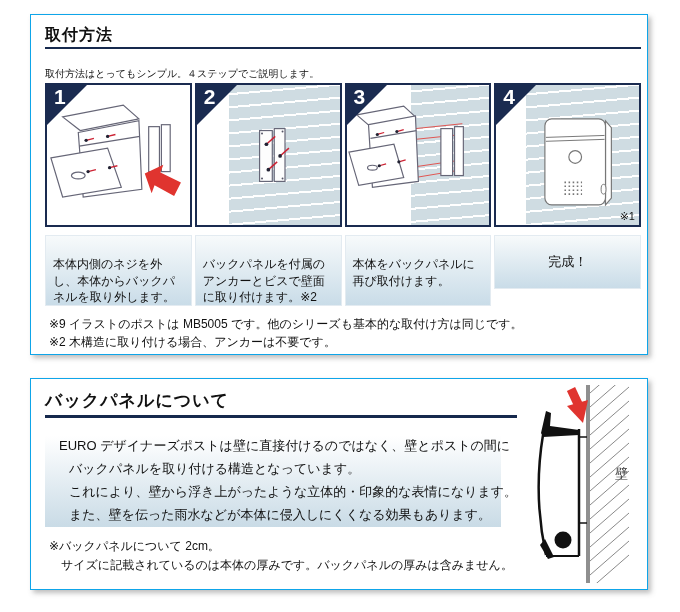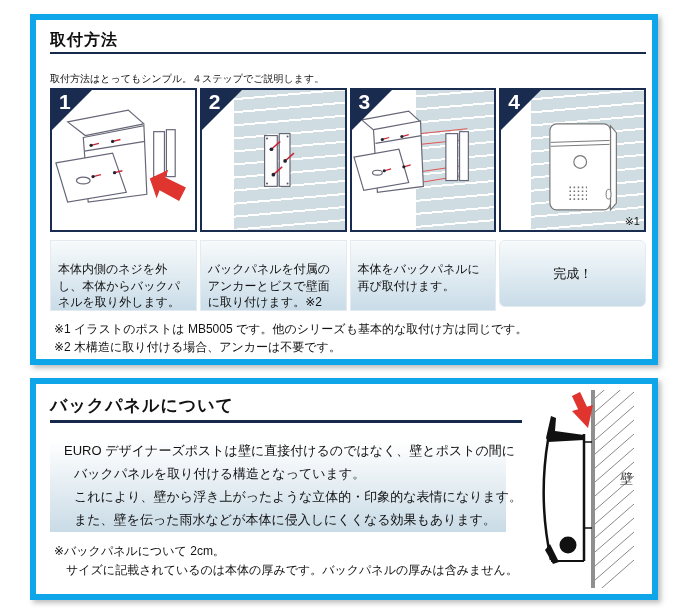--- a/index.html
+++ b/index.html
@@ -1,19 +1,19 @@
 <!DOCTYPE html>
 <html><head>
 <meta charset="utf-8">
 <style>
   html,body{margin:0;padding:0;background:#ffffff;}
   body{font-family:"Liberation Sans","DejaVu Sans",sans-serif;color:#1a1a1a;}
   .page{position:relative;width:680px;height:612px;background:#fff;overflow:hidden;}
 
-  .card{position:absolute;left:30px;width:616px;background:#fff;border:6px solid #0ea5e9;
+  .card{position:absolute;left:30px;width:616px;background:#fff;border:1px solid #0ea5e9;
         box-shadow:3px 3px 5px rgba(110,110,110,.45);}
   .card1{top:14px;height:339px;}
   .card2{top:378px;height:210px;}
 
   .sec-title{margin:0;font-size:16px;font-weight:600;letter-spacing:1px;color:#111;}
   .card1 .sec-title{position:absolute;left:14px;top:10px;}
   .rule{position:absolute;background:#16294d;}
   .rule1{left:14px;top:32px;width:596px;height:2px;}
   .subtitle{position:absolute;left:14px;top:42px;font-size:10px;color:#111;}
 
@@ -27,21 +27,21 @@
   .s4 .stripe{width:30px;}
   .tri{position:absolute;left:0;top:0;width:0;height:0;z-index:3;
        border-top:40px solid #1a2b50;border-right:40px solid transparent;}
   .stepnum{position:absolute;left:7px;top:1px;z-index:4;color:#fff;font-size:21px;font-weight:bold;line-height:1;}
   .illus{position:absolute;left:0;top:0;width:100%;height:100%;z-index:2;}
   .panelnote{position:absolute;right:4px;bottom:2px;z-index:4;font-size:11px;color:#111;}
 
   .caption{margin-top:8px;height:45px;padding:20px 6px 4px 7px;
            background:linear-gradient(#f7fafb,#c9dce8);border:1px solid #e3ebf1;
            font-size:12px;line-height:1.38;color:#111;}
-  .caption.center{display:flex;align-items:center;justify-content:center;font-size:13px;padding:0;height:67px;box-sizing:border-box;border-radius:6px;}
+  .caption.center{display:flex;align-items:center;justify-content:center;font-size:13px;padding:0;height:54px;box-sizing:border-box;}
 
   .footnotes1{position:absolute;left:18px;top:300px;font-size:12px;line-height:1.5;color:#111;}
 
   .card2 .sec-title{position:absolute;left:14px;top:10px;font-size:17px;}
   .rule2{left:14px;top:36px;width:472px;height:3px;}
   .bodybox{position:absolute;left:14px;top:49px;width:456px;height:99px;
            background:linear-gradient(#ffffff 8%,#c9dbe6);padding:6px 0 0 24px;box-sizing:border-box;}
   .bodyline{font-size:13px;line-height:23px;color:#111;white-space:nowrap;}
   .bodyline.outdent{margin-left:-10px;}
   .footnotes2{position:absolute;left:18px;top:158px;font-size:12px;line-height:1.55;color:#111;}
@@ -177,21 +177,21 @@
           <div class="tri"></div>
           <span class="stepnum">4</span>
           <span class="panelnote">※1</span>
         </div>
         <div class="caption center">完成！</div>
       </div>
 
     </div>
 
     <div class="footnotes1">
-      <div>※1 イラストのポストは MB5005 です。他のシリーズも基本的な取付け方は同じです。</div>
+      <div>※9 イラストのポストは MB5005 です。他のシリーズも基本的な取付け方は同じです。</div>
       <div>※2 木構造に取り付ける場合、アンカーは不要です。</div>
     </div>
   </section>
 
   <section class="card card2">
     <h2 class="sec-title">バックパネルについて</h2>
     <div class="rule rule2"></div>
 
     <div class="bodybox">
       <div class="bodyline outdent">EURO デザイナーズポストは壁に直接付けるのではなく、壁とポストの間に</div>

